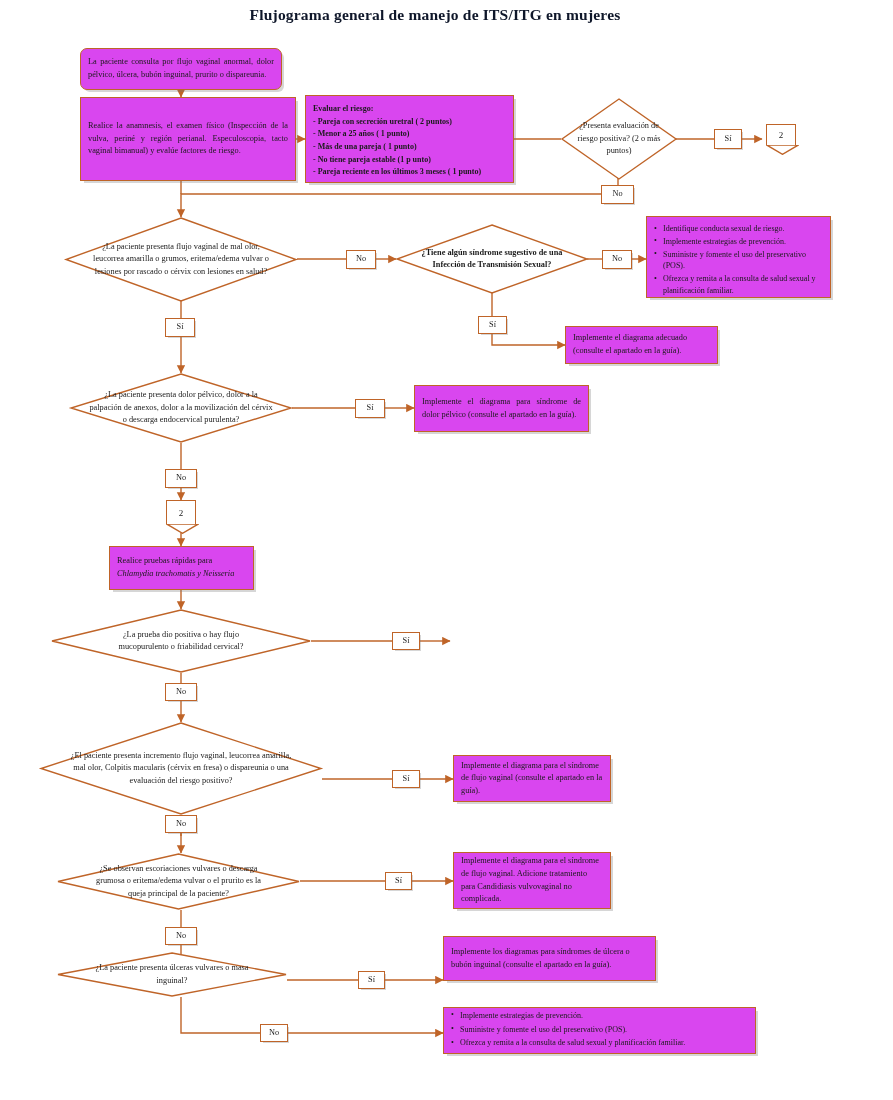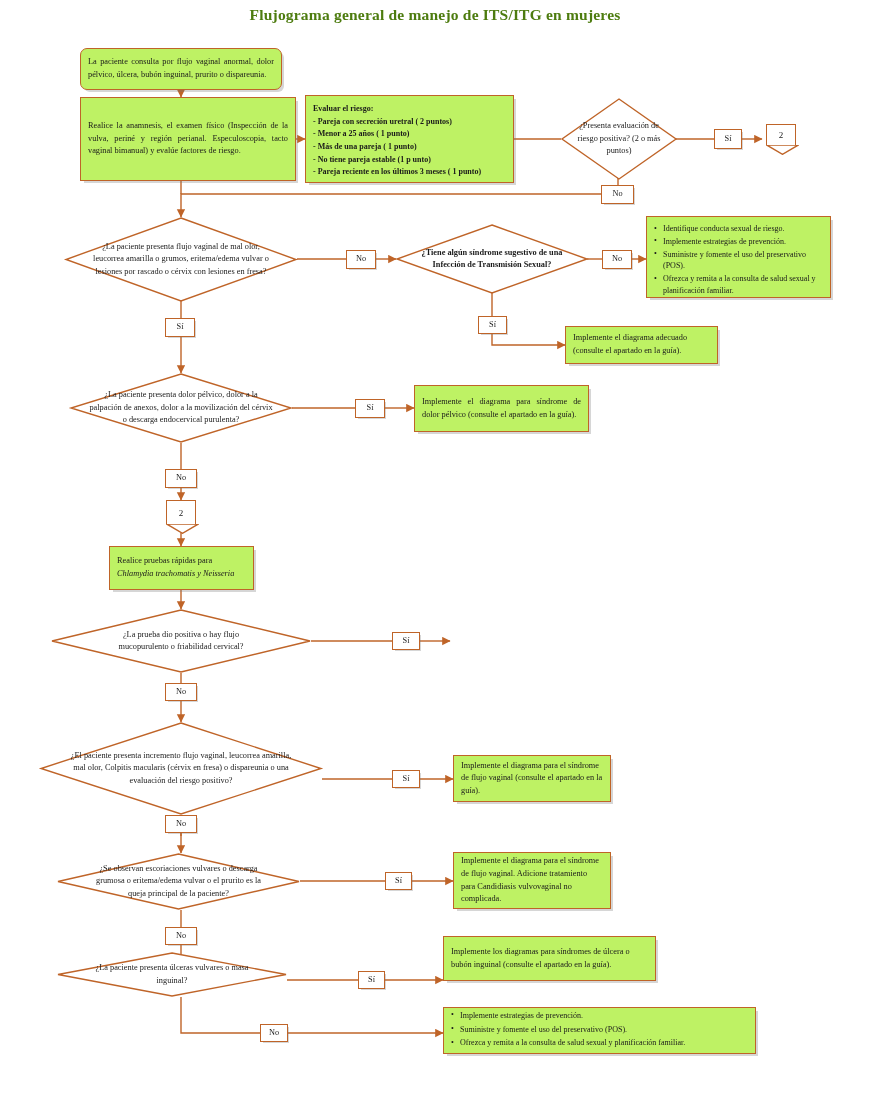--- a/index.html
+++ b/index.html
@@ -6,28 +6,28 @@
   body{
     width:893px;height:1100px;position:relative;background:#ffffff;
     font-family:"Liberation Serif", serif;
     color:#1a1a1a;overflow:hidden;
   }
   #canvas{position:absolute;left:0;top:0;width:893px;height:1100px;}
 
   .title{
     position:absolute;left:0;top:6px;width:870px;text-align:center;
     font-family:"Liberation Serif", serif;font-weight:bold;font-size:15.5px;
-    letter-spacing:.2px;color:#4d7c0f;
+    letter-spacing:.2px;color:#0f172a;
   }
 
   
   .node{position:absolute;box-sizing:border-box;}
 
   .box{
-    border:1.4px solid #BF6428;background:#bef264;
+    border:1.4px solid #BF6428;background:#d946ef;
     box-shadow:3px 3px 0 -1px rgba(120,120,120,.30);
     display:flex;align-items:center;
     padding:5px 7px;
     font-size:8.3px;line-height:1.52;
   }
   .box.round{border-radius:7px;}
   .box .txt{width:100%;}
   .box.justify .txt{text-align:justify;text-align-last:left;}
 
   
@@ -200,21 +200,21 @@
 
   <div class="node lbl" style="left:601px;top:185px;width:33px;height:19px;">
     <span>No</span>
   </div>
 
   <div class="dia" style="left:65px;top:217px;width:232px;height:85px;">
     <svg width="232" height="85" viewBox="0 0 232 85">
         <polygon points="116,1 231,42.5 116,84 1,42.5" fill="#fff" stroke="#BF6428" stroke-width="1.4"></polygon>
       </svg>
     <div class="dtxt" style="padding:0 26px;">
-        <span>¿La paciente presenta flujo vaginal de mal olor, leucorrea amarilla o grumos, eritema/edema vulvar o lesiones por rascado o cérvix con lesiones en fresa?</span>
+        <span>¿La paciente presenta flujo vaginal de mal olor, leucorrea amarilla o grumos, eritema/edema vulvar o lesiones por rascado o cérvix con lesiones en salud?</span>
       </div>
   </div>
 
   <div class="node lbl" style="left:346px;top:250px;width:30px;height:19px;">
     <span>No</span>
   </div>
   <div class="node lbl" style="left:165px;top:318px;width:30px;height:19px;">
     <span>Sí</span>
   </div>
 

